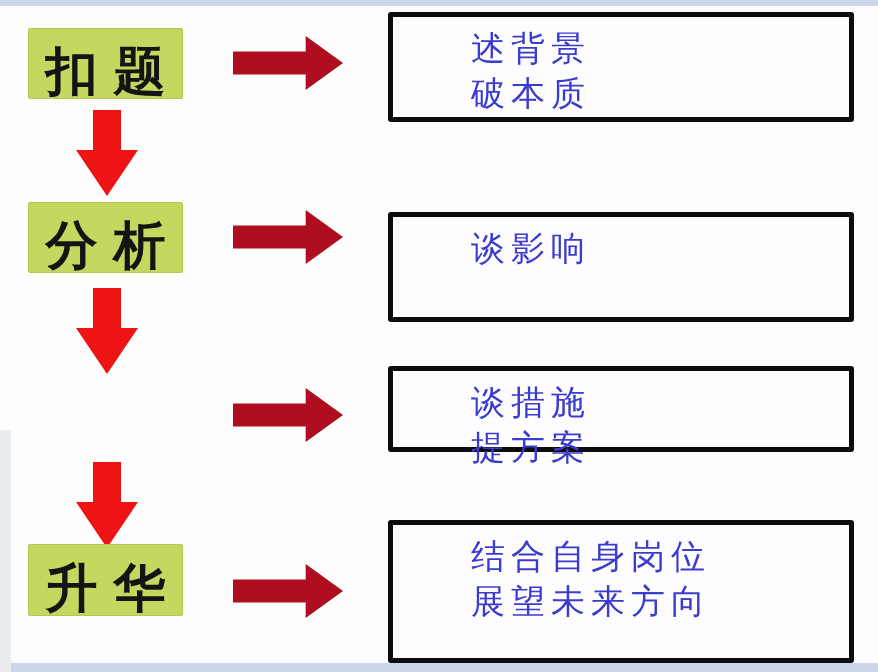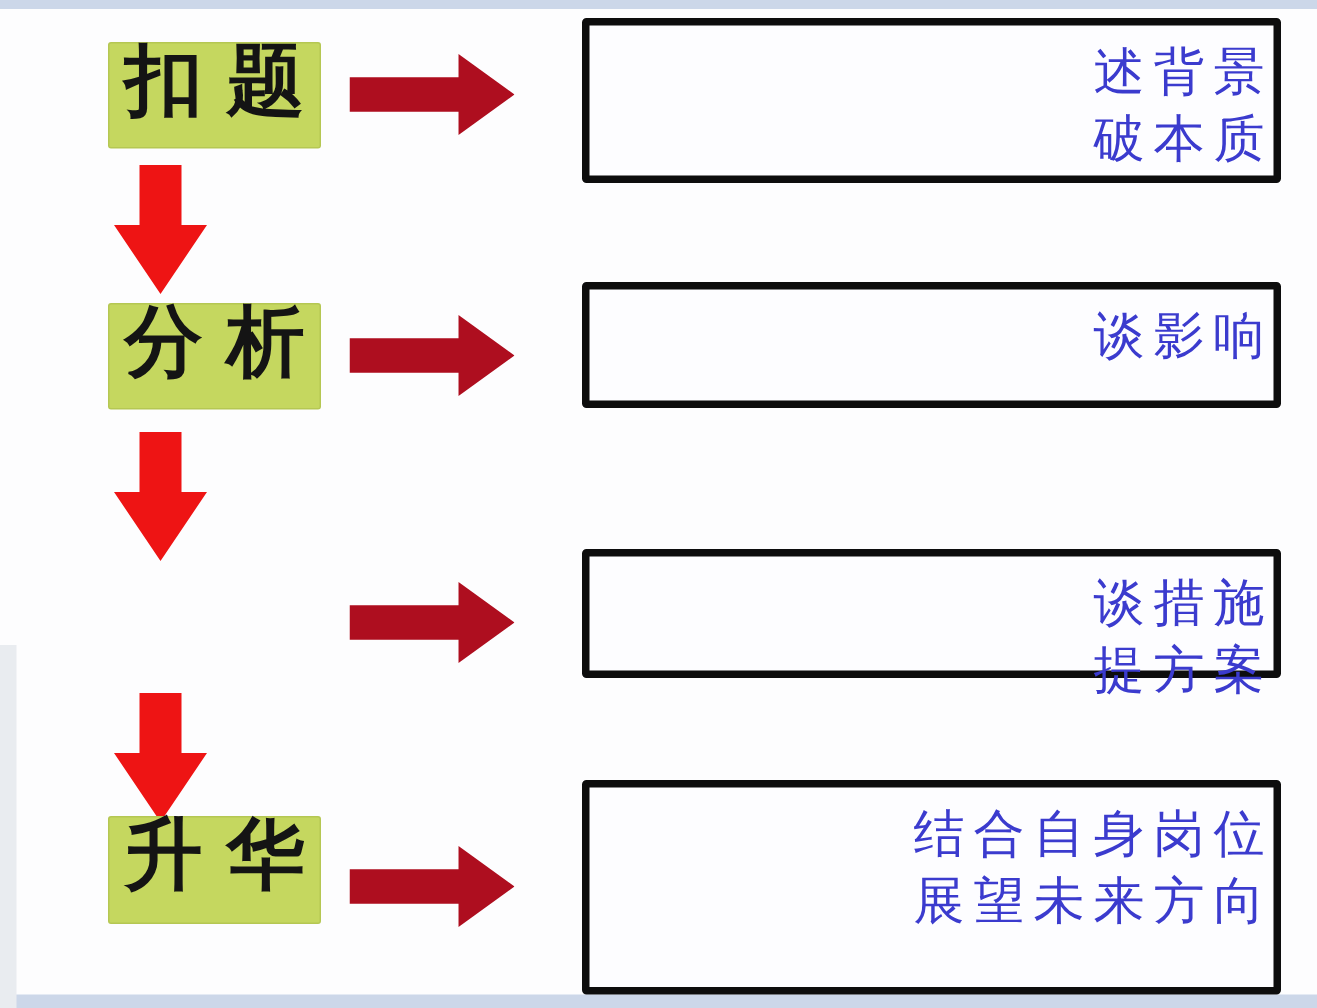--- a/index.html
+++ b/index.html
@@ -13,27 +13,26 @@
   .stage { position: absolute; inset: 0; }
 
   
   .strip-top    { position: absolute; left: 0; top: 0; width: 878px; height: 6px;  background: var(--edge-strip, #ccd7e9); }
   .strip-bottom { position: absolute; left: 0; top: 663px; width: 878px; height: 9px; background: var(--edge-strip, #ccd7e9); }
   .strip-left   { position: absolute; left: 0; top: 430px; width: 11px; height: 242px; background: #e9ecf0; }
 
   
   .stage-box {
     position: absolute;
-    left: 28px; width: 142px;
+    left: 28px; width: 155px;
     background: var(--stage-box-fill, #c5d75f);
     border: 1px solid #b5c753;
     border-radius: 2px;
-    display: flex; align-items: flex-start; justify-content: center;
+    display: flex; align-items: flex-end; justify-content: center;
     box-sizing: border-box;
-    margin-left: 44px;
   }
   .stage-box span {
     font-size: 52px;
     font-weight: bold;
     color: var(--stage-text, #141414);
     letter-spacing: 16px;
     text-indent: 16px;
     white-space: nowrap;
     line-height: 1;
   }
@@ -47,21 +46,20 @@
     border-radius: 3px;
     box-sizing: border-box;
     padding: 9px 0 0 78px;
   }
   .detail-line {
     font-size: 34px;
     line-height: 45px;
     letter-spacing: 6px;
     color: var(--detail-text, #3b3bce);
     white-space: nowrap;
-    text-align: right;
   }
 
   .down-arrow  { position: absolute; left: 76px;  width: 62px;  height: 86px; }
   .right-arrow { position: absolute; left: 233px; width: 110px; height: 54px; }
 </style>
 </head>
 <body>
 
 <div class="stage">
 
@@ -83,21 +81,21 @@
   <svg class="down-arrow" style="top:110px" viewBox="0 0 62 86" preserveAspectRatio="none">
     <polygon points="17,0 45,0 45,40 62,40 31,86 0,40 17,40" style="fill:var(--down-arrow)"></polygon>
   </svg>
 
   <div class="stage-box" style="top:202px;height:71px">
     <span>分析</span>
   </div>
   <svg class="right-arrow" style="top:210px" viewBox="0 0 112 56" preserveAspectRatio="none">
     <polygon points="0,16 74,16 74,0 112,28 74,56 74,40 0,40" style="fill:var(--right-arrow)"></polygon>
   </svg>
-  <div class="detail-box" style="top:188px;height:84px">
+  <div class="detail-box" style="top:212px;height:110px">
     <div class="detail-line">谈影响</div>
   </div>
 
   <svg class="down-arrow" style="top:288px" viewBox="0 0 62 86" preserveAspectRatio="none">
     <polygon points="17,0 45,0 45,40 62,40 31,86 0,40 17,40" style="fill:var(--down-arrow)"></polygon>
   </svg>
 
   <svg class="right-arrow" style="top:388px" viewBox="0 0 112 56" preserveAspectRatio="none">
     <polygon points="0,16 74,16 74,0 112,28 74,56 74,40 0,40" style="fill:var(--right-arrow)"></polygon>
   </svg>

